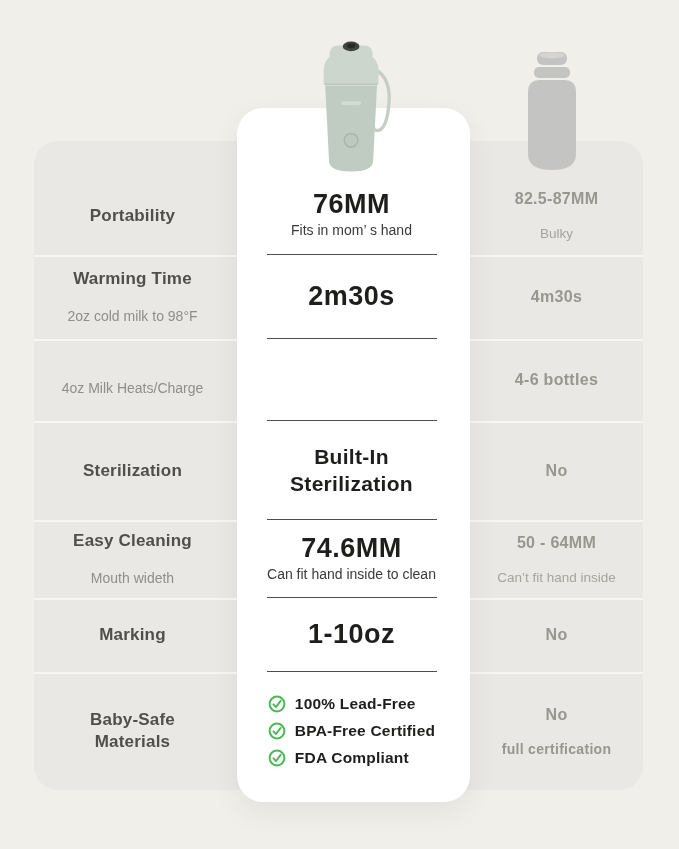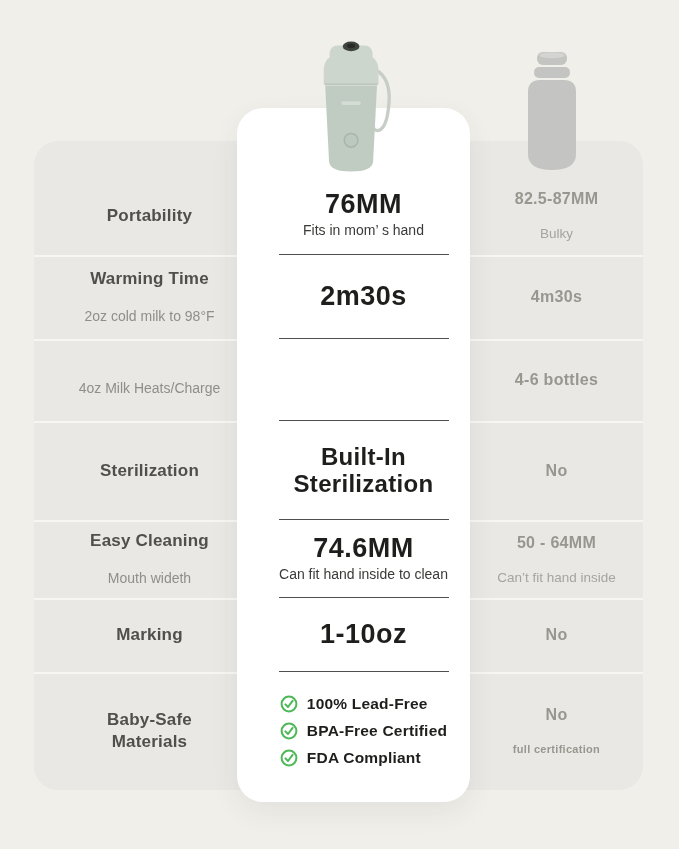--- a/index.html
+++ b/index.html
@@ -24,40 +24,40 @@
   *{margin:0;padding:0;box-sizing:border-box;}
   html,body{background:#fff;}
   body{font-family:"Liberation Sans","DejaVu Sans",sans-serif;}
   .stage{position:relative;width:679px;height:849px;background:var(--bg);overflow:hidden;}
 
   .panel{position:absolute;left:34px;top:141px;width:609px;height:649px;background:var(--panel);border-radius:24px;}
   .divider{position:absolute;left:34px;width:609px;height:2px;background:var(--divider);z-index:1;}
   .card{position:absolute;left:237px;top:108px;width:233px;height:694px;background:var(--card);border-radius:26px;box-shadow:0 10px 28px rgba(60,60,50,0.07);z-index:2;}
 
   .col{position:absolute;top:140px;height:650px;display:grid;grid-template-rows:115px 84px 82px 99px 78px 74px 118px;z-index:3;}
-  .col-left{left:48px;width:203px;}
-  .col-center{left:237px;width:253px;}
+  .col-left{left:31px;width:203px;}
+  .col-center{left:225px;width:253px;}
   .col-right{left:470px;width:173px;}
 
   .cell{display:flex;flex-direction:column;align-items:center;justify-content:center;text-align:center;position:relative;}
   .cell.pad-top{padding-top:36px;}
 
   .feature-label{font-size:17px;font-weight:700;color:var(--label);letter-spacing:.2px;line-height:22px;}
   .feature-sub{font-size:14px;color:var(--sublabel);line-height:20px;margin-top:16px;text-align:right;}
 
   .ours-value{font-size:27px;font-weight:700;color:var(--value_dark);letter-spacing:.5px;line-height:30px;}
-  .ours-value.two-line{font-size:24px;line-height:27px;letter-spacing:.3px;}
+  .ours-value.two-line{font-size:21px;line-height:27px;letter-spacing:.3px;}
   .ours-sub{font-size:14px;color:var(--value_sub);line-height:18px;margin-top:2px;}
   .mini-rule{position:absolute;bottom:0;left:50%;transform:translateX(-50%);width:170px;height:1px;background:var(--hr_dark);}
   .cell-center-1{justify-content:flex-end;padding-bottom:16px;}
   .cell-center-mid{padding-bottom:2px;}
 
   .theirs-value{font-size:16px;font-weight:700;color:var(--theirs);letter-spacing:.3px;line-height:22px;}
   .theirs-sub{font-size:13.5px;color:var(--theirs_sub);line-height:19px;margin-top:14px;}
-  .theirs-sub.strong{font-weight:700;color:var(--theirs);font-size:11px;letter-spacing:.3px;}
+  .theirs-sub.strong{font-weight:700;color:var(--theirs);font-size:14px;letter-spacing:.3px;}
 
   .cert-list{display:flex;flex-direction:column;gap:9px;align-items:flex-start;}
   .cert-item{display:flex;align-items:center;gap:9px;}
   .cert-item svg{flex:0 0 auto;display:block;}
   .cert-text{font-size:15.5px;font-weight:700;color:var(--value_dark);letter-spacing:.2px;white-space:nowrap;}
 
   .product-img{position:absolute;left:311px;top:38px;width:88px;height:140px;z-index:4;}
   .bottle-img{position:absolute;left:528px;top:52px;width:48px;height:118px;z-index:3;}
 
   .cup-body{fill:var(--cup_body);} .cup-lid{fill:var(--cup_lid);} .cup-knob{fill:var(--cup_knob);}

